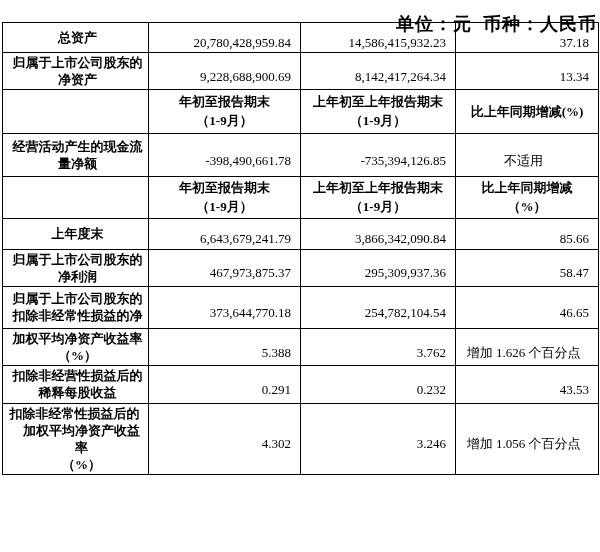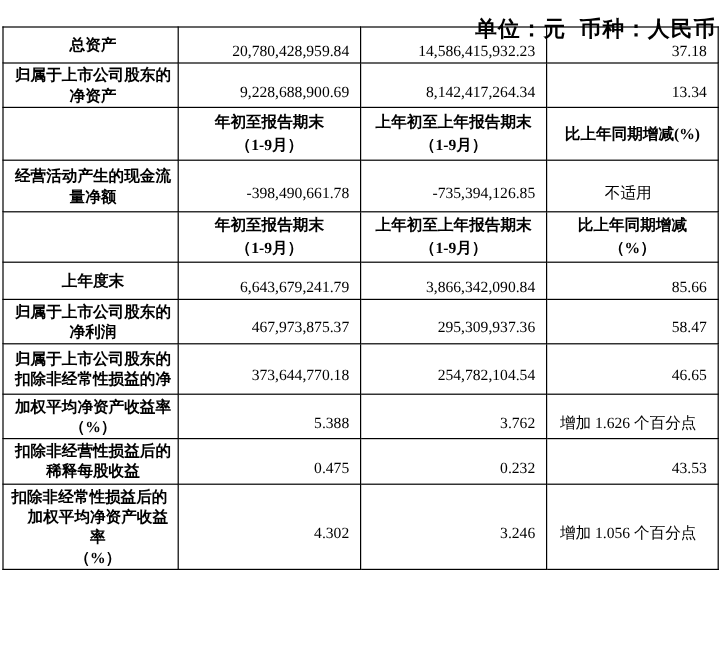--- a/index.html
+++ b/index.html
@@ -133,21 +133,21 @@
       <tr style="height:35px">
         <td class="lbl">加权平均净资产收益率
 （%）</td>
         <td class="num">5.388</td>
         <td class="num">3.762</td>
         <td class="num cn">增加 1.626 个百分点</td>
       </tr>
       <tr style="height:34px">
         <td class="lbl">扣除非经营性损益后的
 稀释每股收益</td>
-        <td class="num">0.475</td>
+        <td class="num">0.291</td>
         <td class="num">0.232</td>
         <td class="num">43.53</td>
       </tr>
       <tr style="height:50px">
         <td class="lbl outdent">扣除非经常性损益后的
 加权平均净资产收益率
 （%）</td>
         <td class="num">4.302</td>
         <td class="num">3.246</td>
         <td class="num cn">增加 1.056 个百分点</td>

